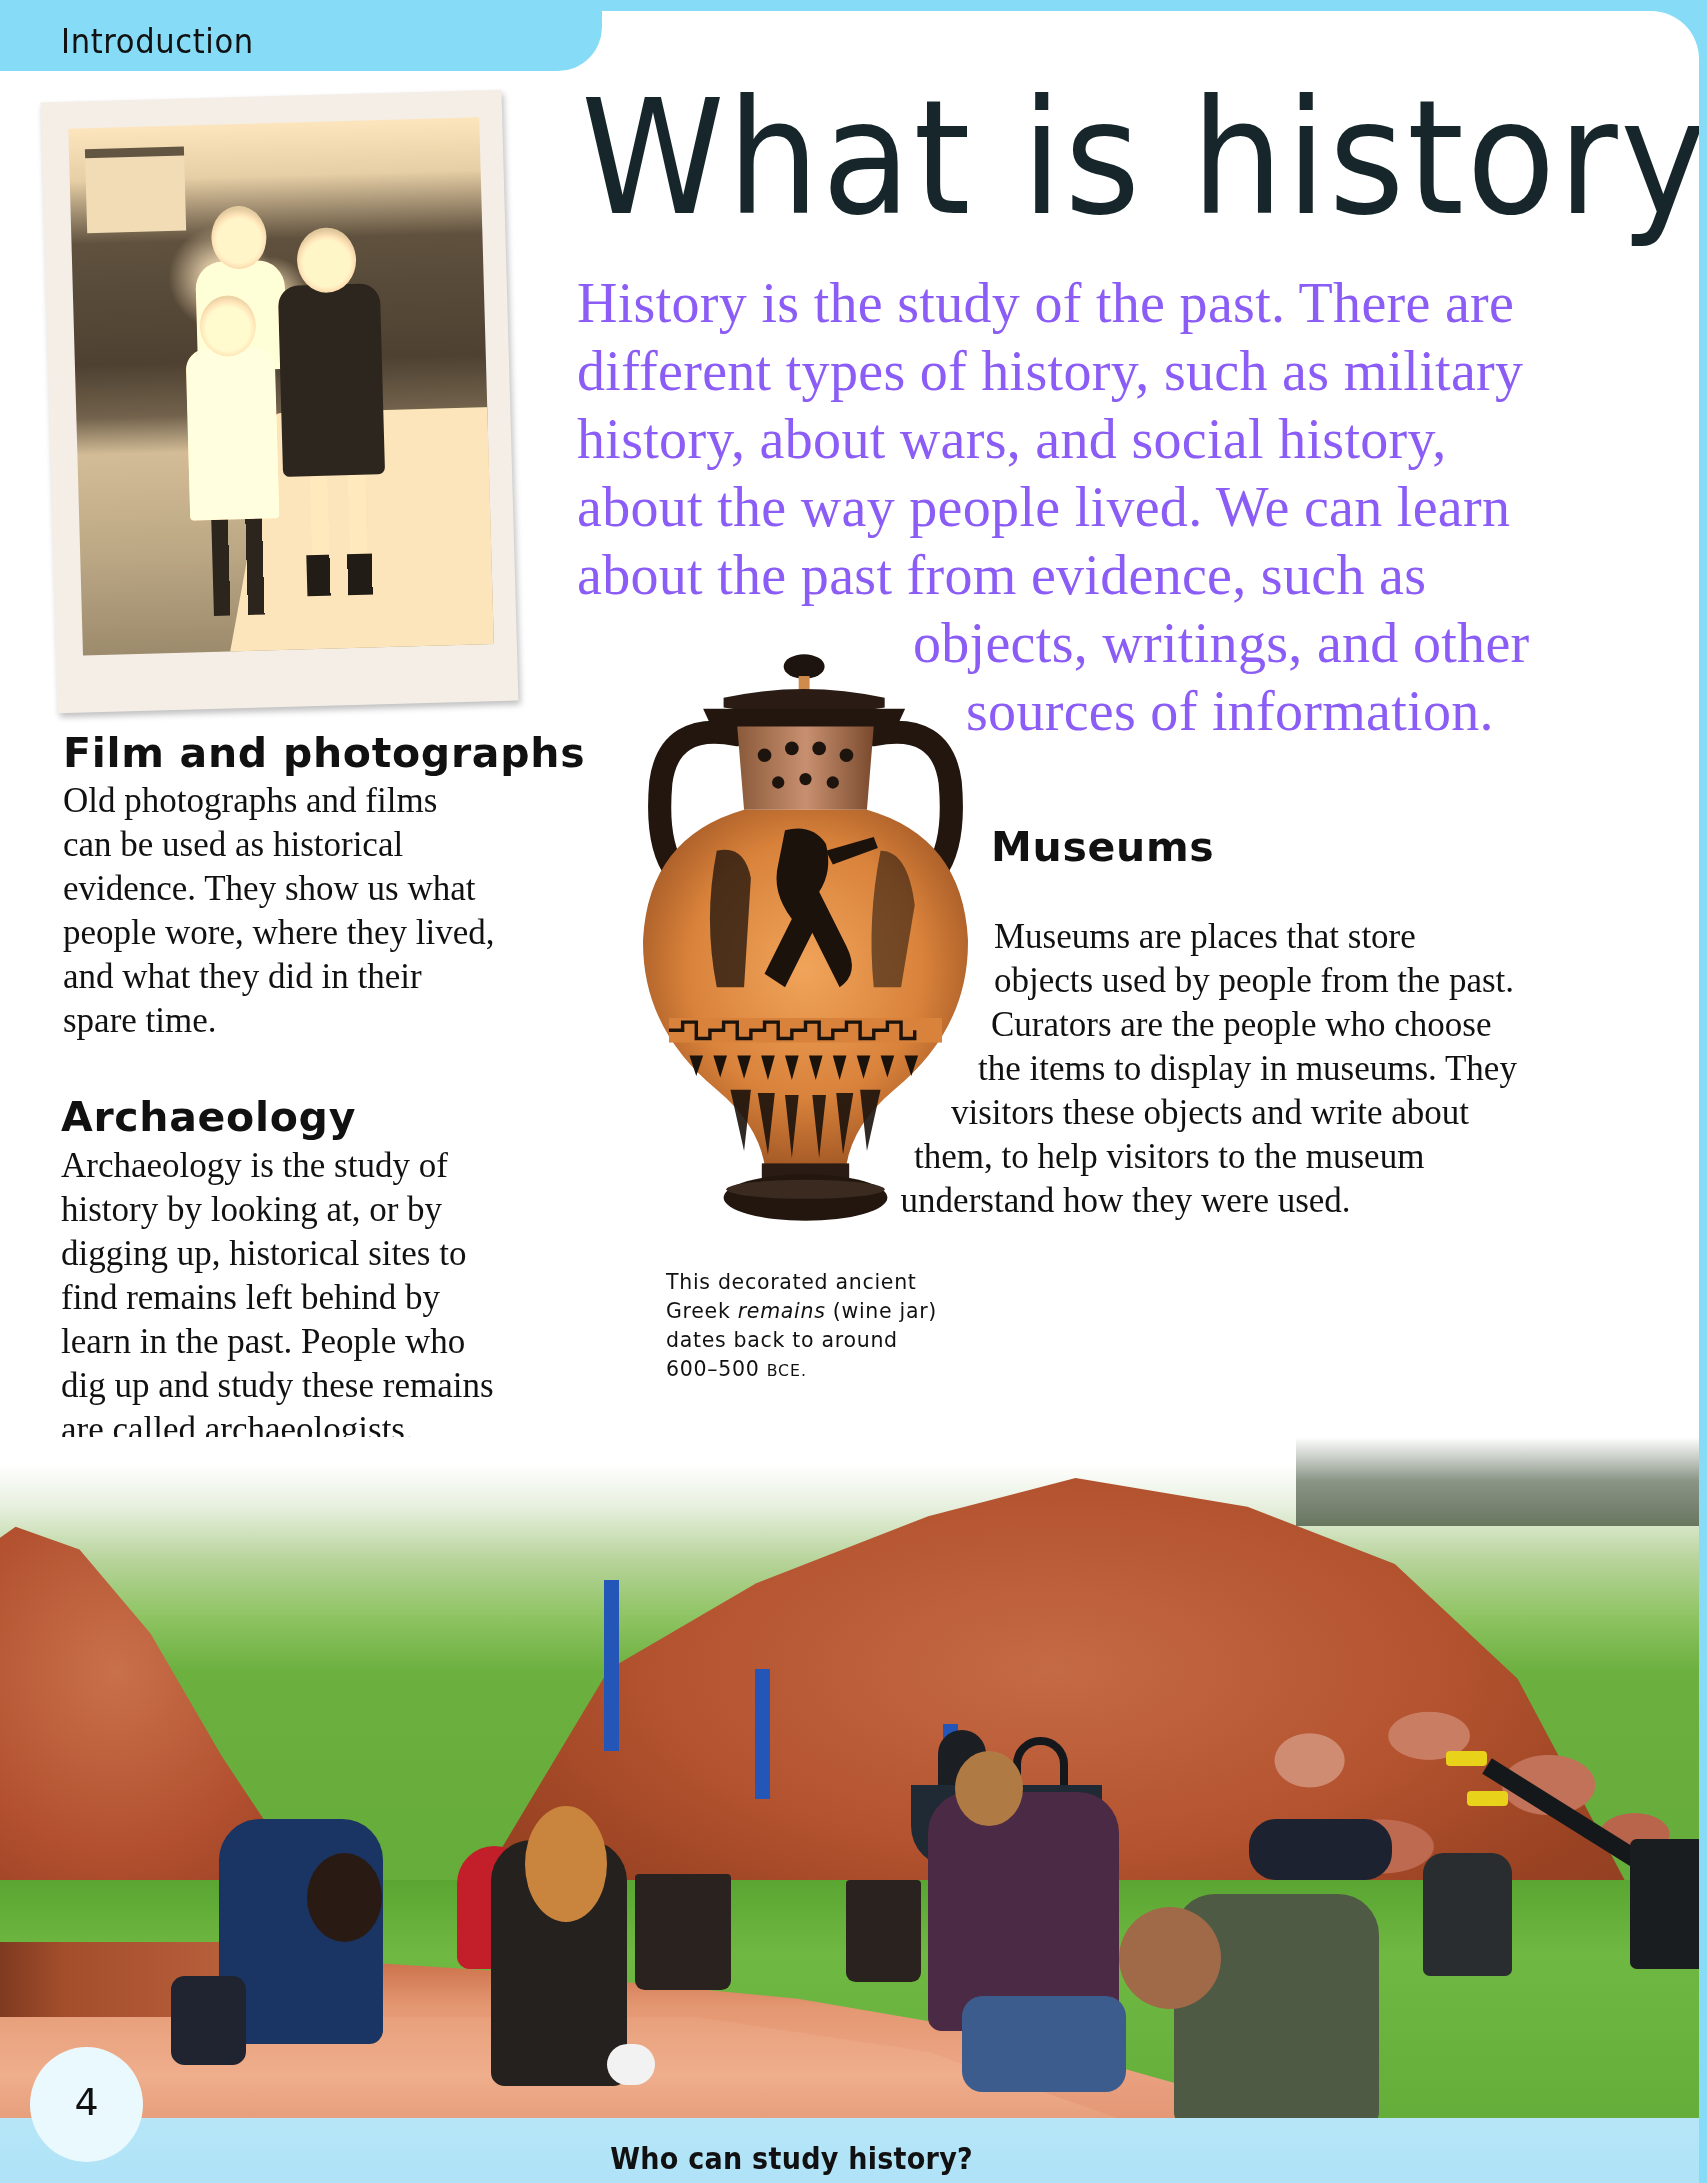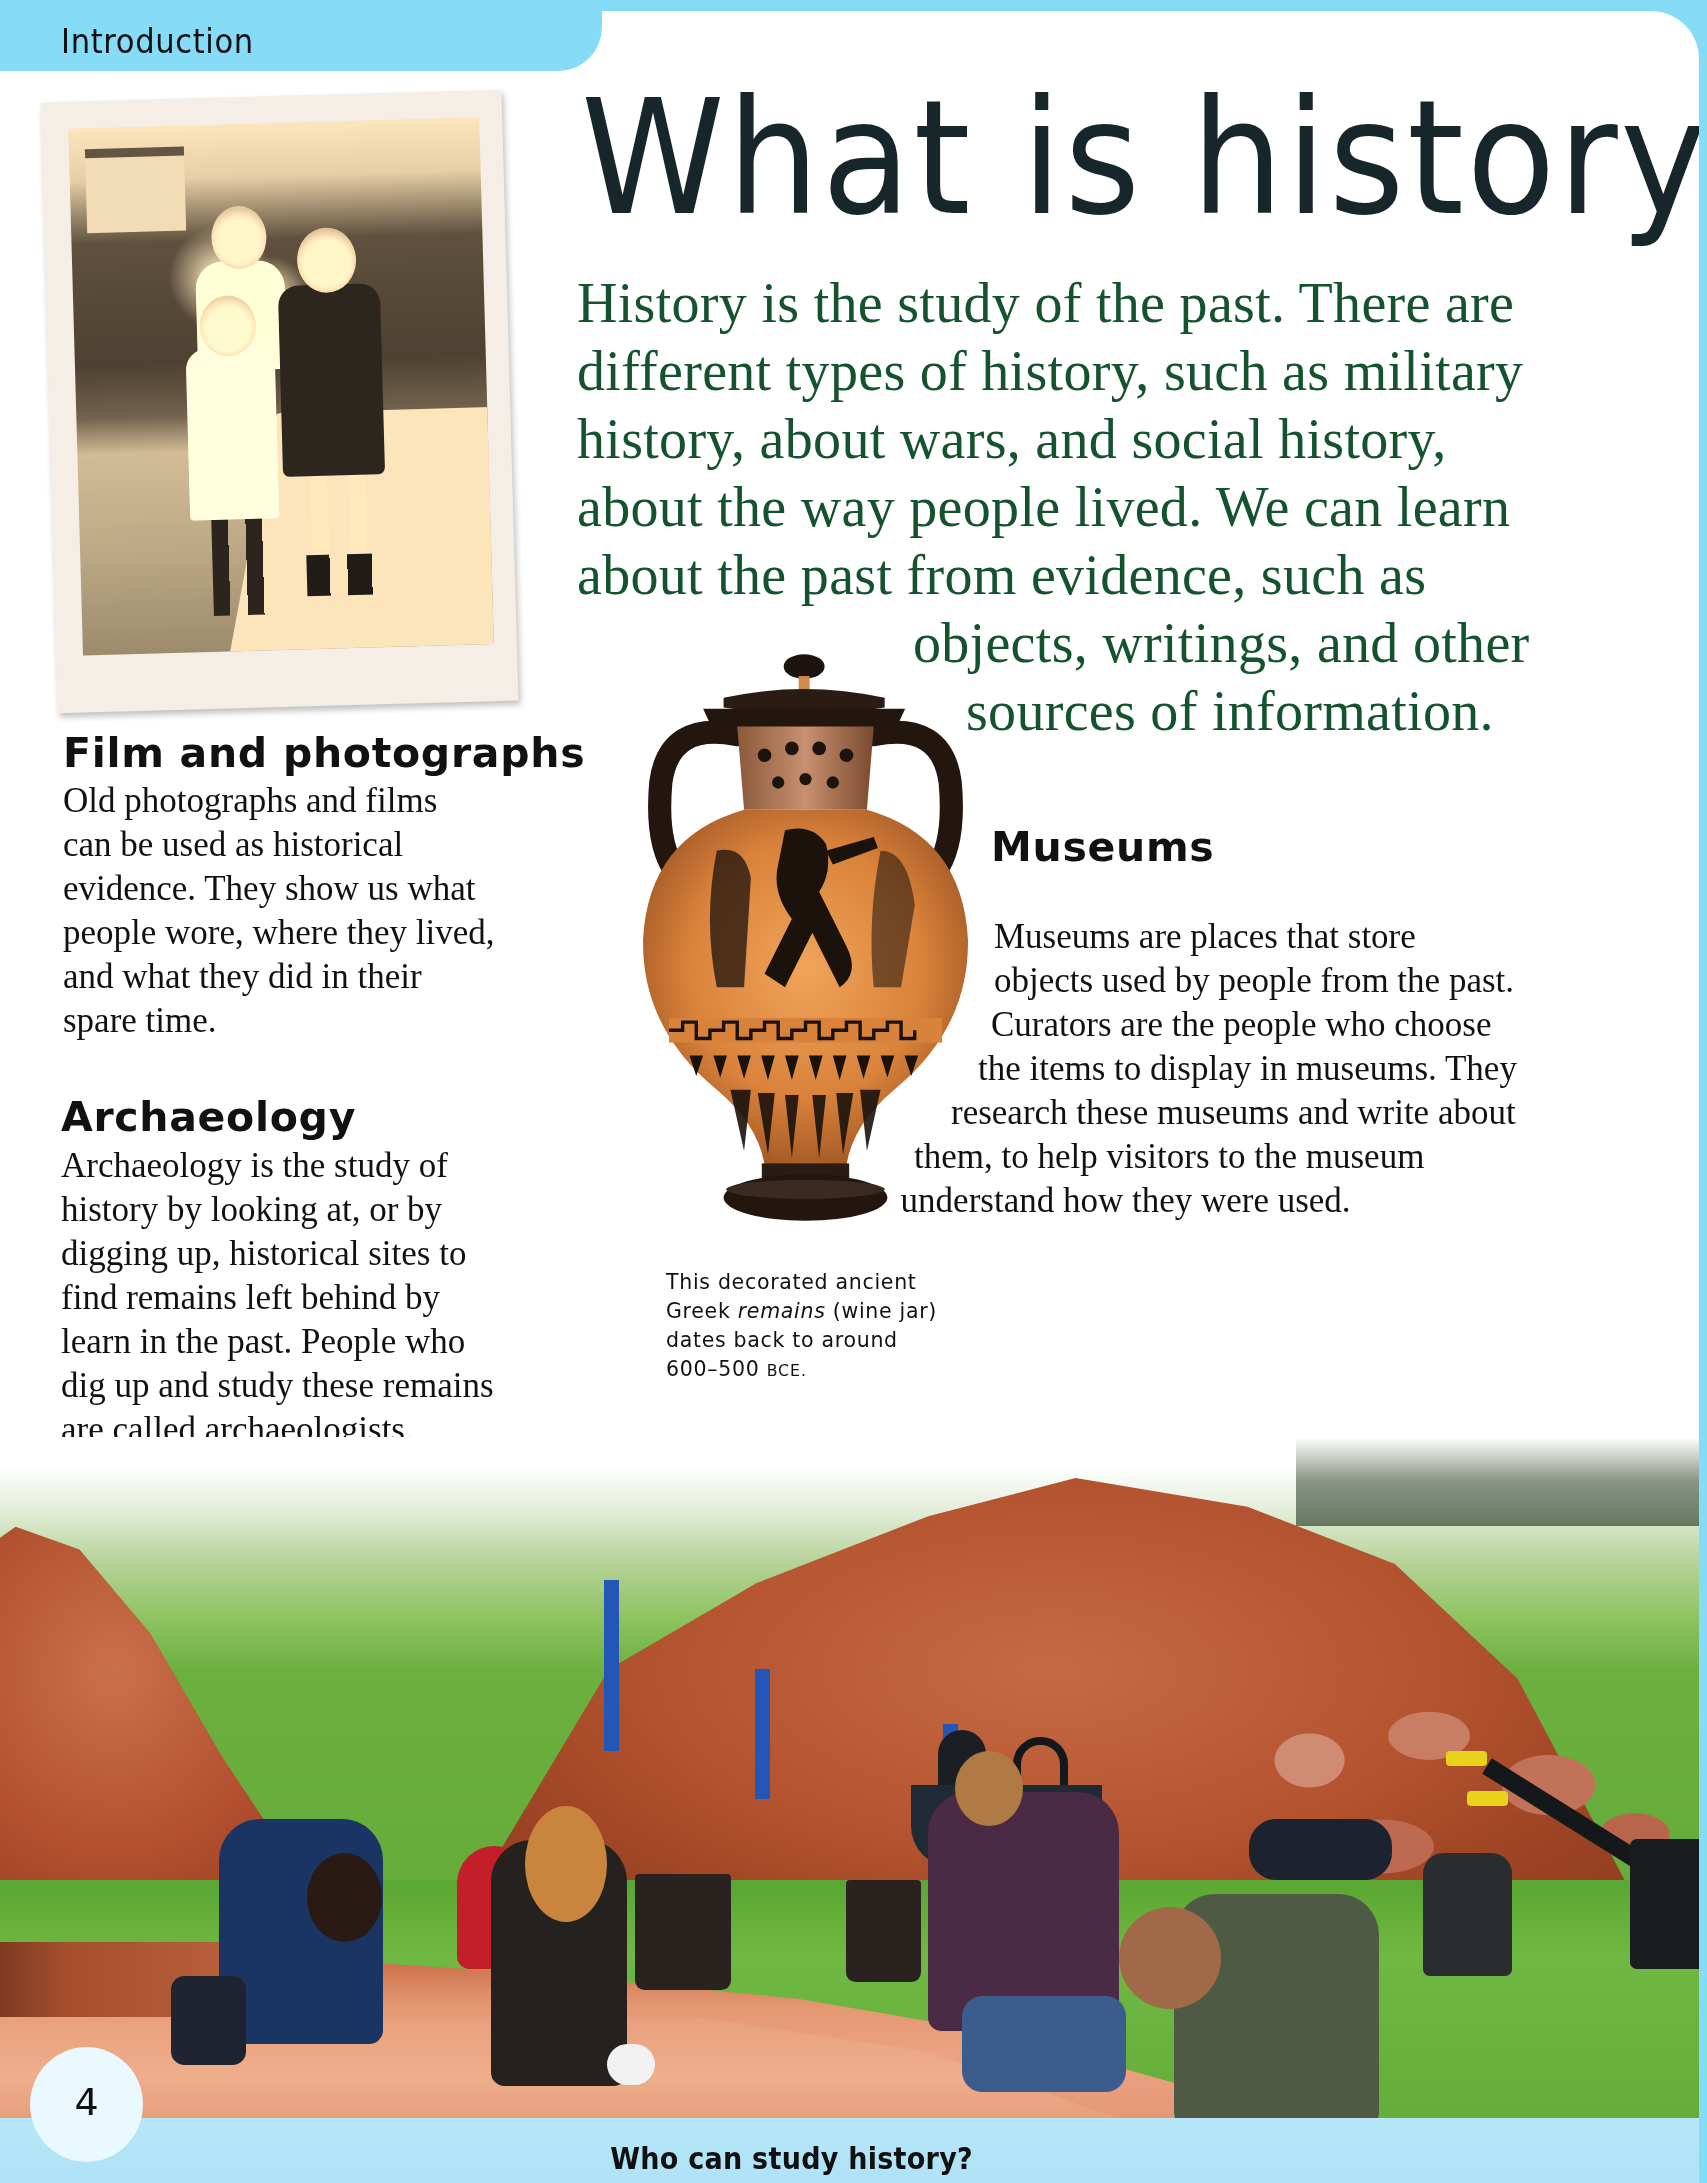--- a/index.html
+++ b/index.html
@@ -28,21 +28,21 @@
   .page-title {
     position: absolute; left: 581px; top: 68px; font-family: "DejaVu Sans", sans-serif;
     font-size: 158px; font-weight: normal; color: #16262a; letter-spacing: 2.7px; line-height: 1;
     transform: scaleX(0.92); transform-origin: left top; white-space: nowrap;
   }
 
   
   .intro { position: absolute; left: 577px; top: 258px; width: 1092px; }
   .intro .line {
     display: block; font-family: "Liberation Serif", serif; font-size: 56px; line-height: 68px;
-    white-space: nowrap; color: #14532d; letter-spacing: 0.3px;
+    white-space: nowrap; color: #8b5cf6; letter-spacing: 0.3px;
   }
 
   
   .old-photo {
     position: absolute; left: 49px; top: 85px; width: 461px; height: 611px;
     background: #f4eee6; transform: rotate(-1.6deg); box-shadow: 2px 4.1px 6.8px rgba(0,0,0,0.25);
     padding: 27px 23px 57px 27px;
   }
   .old-photo .img {
     width: 100%; height: 100%; position: relative; overflow: hidden;
@@ -288,21 +288,21 @@
       <ellipse cx="260" cy="796" rx="116" ry="14" fill="#3a2a20"></ellipse>
     </svg>
   </div>
 
   <h2 class="side-heading" style="left:991px; top:816px;">Museums</h2>
   <div class="museums-body">
     <span class="line" style="left:107px">Museums are places that store</span>
     <span class="line" style="left:107px">objects used by people from the past.</span>
     <span class="line" style="left:104px">Curators are the people who choose</span>
     <span class="line" style="left:91px">the items to display in museums. They</span>
-    <span class="line" style="left:64px">research these museums and write about</span>
+    <span class="line" style="left:64px">visitors these objects and write about</span>
     <span class="line" style="left:27px">them, to help visitors to the museum</span>
     <span class="line" style="left:13.6px">understand how they were used.</span>
   </div>
 
   <div class="caption">
     <span class="line">This decorated ancient</span>
     <span class="line"><span>Greek </span><em>remains</em><span> (wine jar)</span></span>
     <span class="line">dates back to around</span>
     <span class="line"><span>600–500 </span><span class="sc">BCE.</span></span>
   </div>

